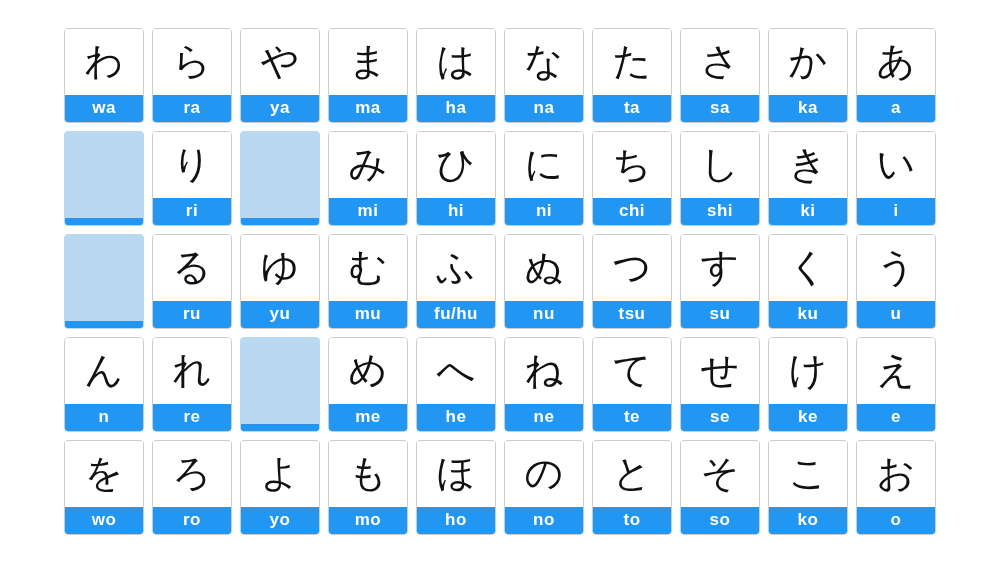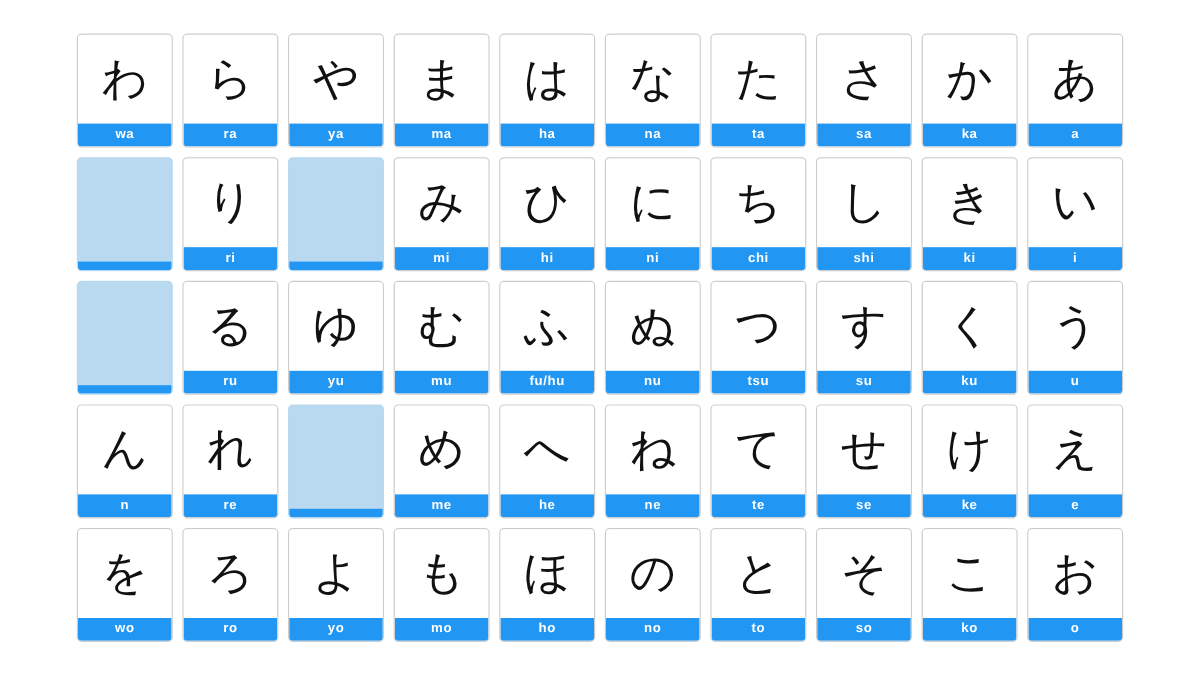--- a/index.html
+++ b/index.html
@@ -47,21 +47,21 @@
       color: #111;
       background: #fff;
     }
     .kana-cell.empty .kana-char {
       background: #b8d9f0;
     }
     .kana-roman {
       background: #2196f3;
       color: #fff;
       text-align: center;
-      font-size: 11px;
+      font-size: 17px;
       font-weight: 600;
       padding: 3px 0 4px 0;
       letter-spacing: 0.5px;
     }
     .kana-cell.empty .kana-roman {
       background: #2196f3;
     }
   </style>
 </head>
 <body>

